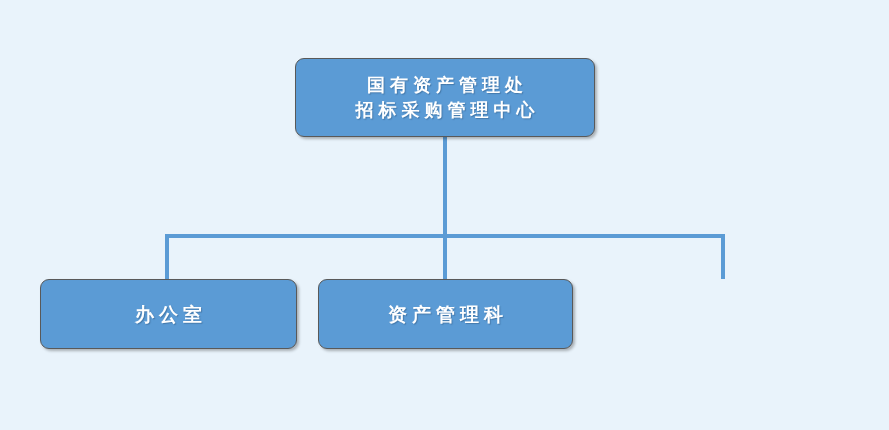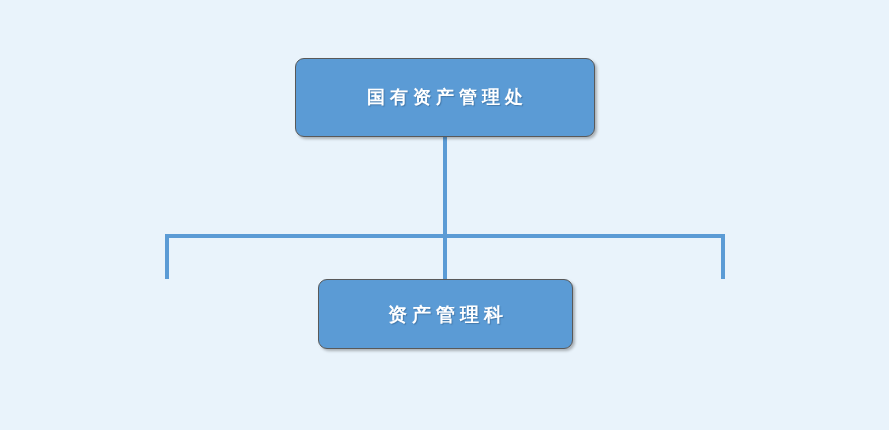--- a/index.html
+++ b/index.html
@@ -106,21 +106,25 @@
 
 <div id="org-chart">
 
   <div class="connector conn-v" id="conn-trunk"></div>
   <div class="connector conn-h" id="conn-bus"></div>
   <div class="connector conn-v" id="conn-drop-left"></div>
   <div class="connector conn-v" id="conn-drop-right"></div>
 
   <div class="node" id="node-root">
     <div class="node-line">国有资产管理处</div>
+    <div class="node-line">招标采购管理中心</div>
   </div>
 
+  <div class="node node-child" id="node-child-0">
+    <div class="node-line">办公室</div>
+  </div>
 
   <div class="node node-child" id="node-child-1">
     <div class="node-line">资产管理科</div>
   </div>
 
 
 </div>
 
 </body></html>

